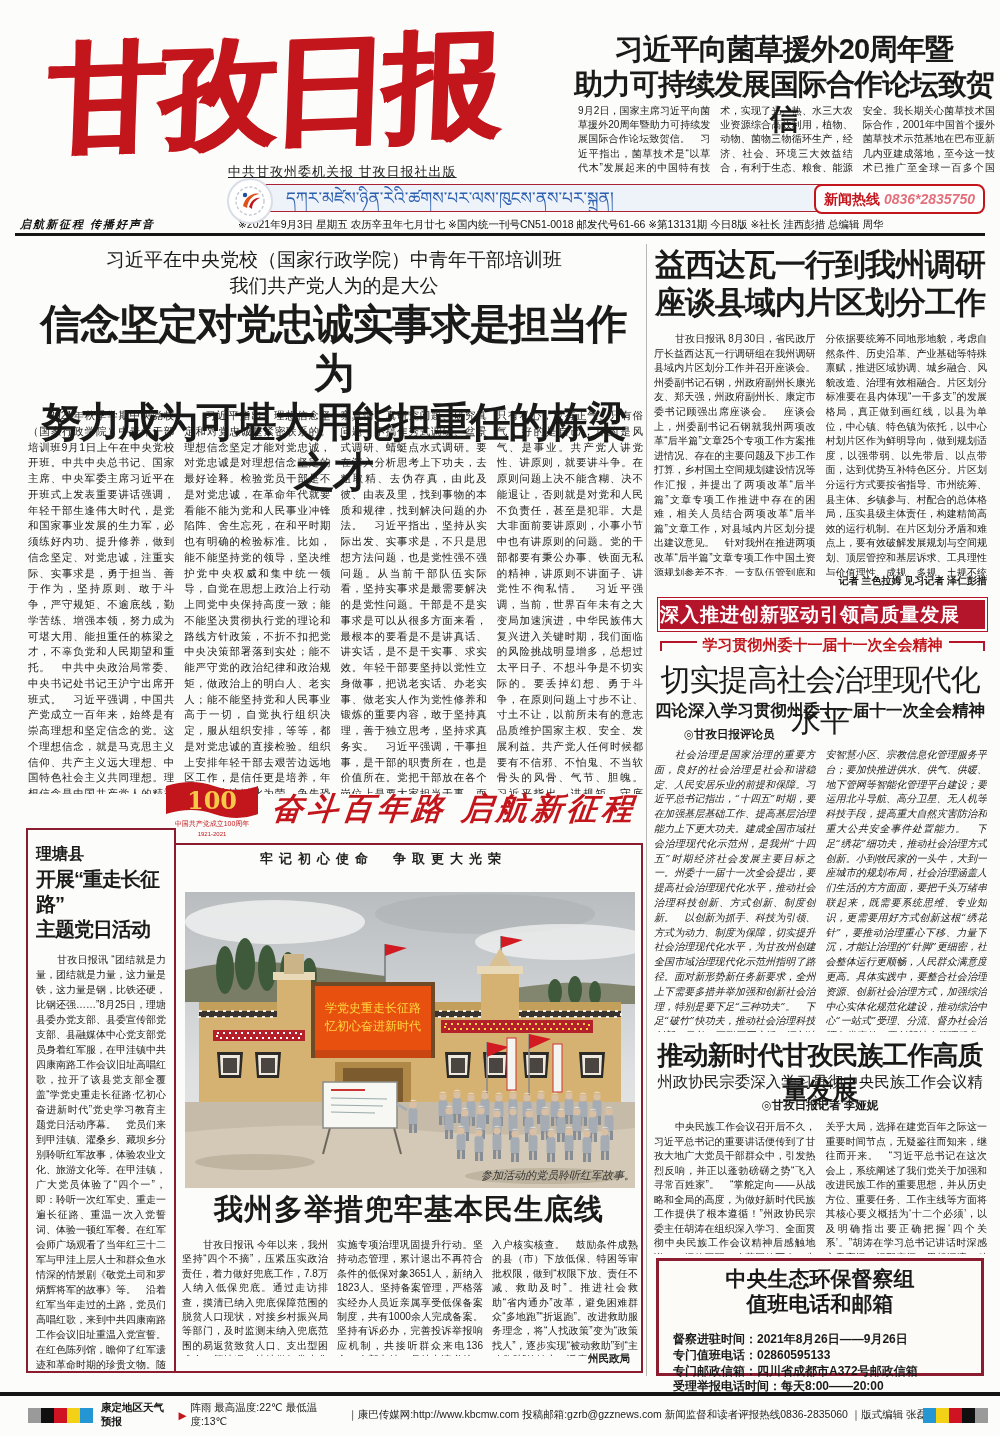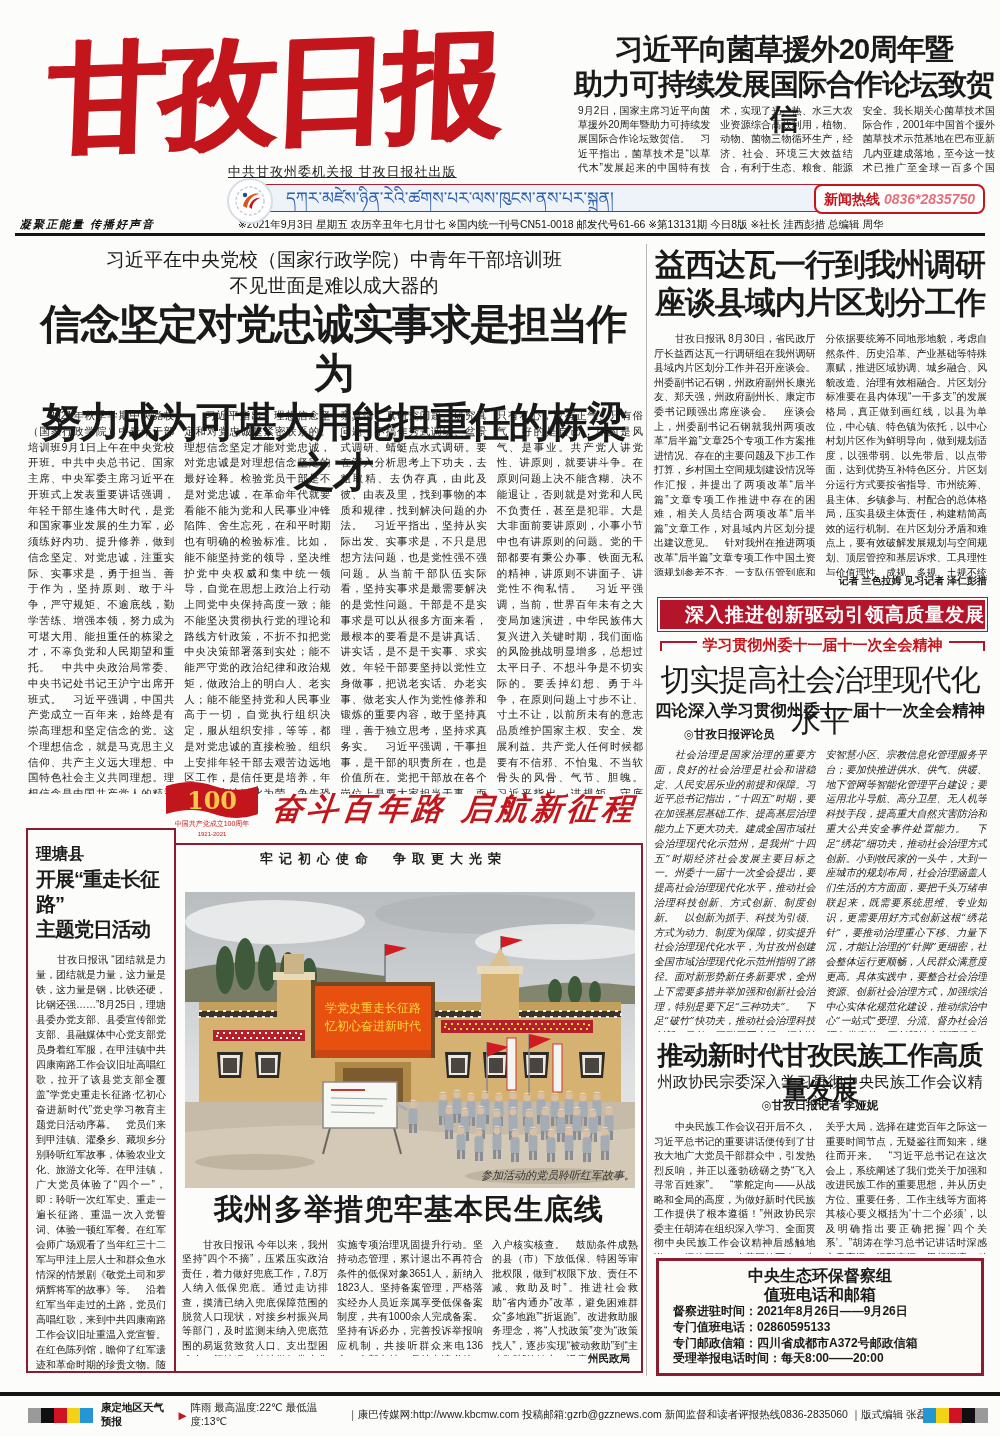--- a/index.html
+++ b/index.html
@@ -53,40 +53,40 @@
     padding:14px 8px 6px 8px;overflow:hidden;background:#fcfcfa;}
   .lt-kicker{font-size:16px;font-weight:600;margin-bottom:2px;}
   .lt-h{font-size:20px;font-weight:900;line-height:1.25;margin-bottom:10px;letter-spacing:-1px;}
   .lt-body{font-size:10px;line-height:1.5;text-align:justify;}
   
   .vdiv{left:646px;top:244px;width:1px;height:1132px;background:#b9b9b4;}
   .yx-h{left:650px;top:246px;width:340px;text-align:center;font-weight:900;font-size:31px;line-height:1.22;letter-spacing:-1px;}
   .yx-body{left:654px;top:332px;width:333px;height:244px;display:flex;gap:10px;overflow:hidden;}
   .yx-body .col{font-size:10px;line-height:1.46;}
   .yx-byline{left:654px;top:574px;width:333px;text-align:right;font-size:10px;font-weight:700;}
-  .ed-banner{left:660px;top:600px;width:325px;height:29px;background:#b5152b;color:#fff;text-align:right;
+  .ed-banner{left:660px;top:600px;width:325px;height:29px;background:#b5152b;color:#fff;text-align:left;
     font-weight:900;font-size:19px;line-height:29px;letter-spacing:1px;outline:1px solid #b5152b;outline-offset:2px;}
   .ed-bansub{left:660px;top:636px;width:325px;display:flex;align-items:center;gap:6px;color:#c3161c;
     font-weight:900;font-size:15px;}
   .ed-bansub::before,.ed-bansub::after{content:"";flex:1;border-top:2px solid #b5152b;height:8px;border-bottom:0;}
   .ed-bansub::before{border-left:2px solid #b5152b;}
   .ed-bansub::after{border-right:2px solid #b5152b;}
   .ed-h{left:648px;top:660px;width:344px;text-align:center;font-weight:400;font-size:30px;letter-spacing:-1px;}
   .ed-sub{left:650px;top:700px;width:340px;text-align:center;font-size:16.5px;font-weight:600;}
   .ed-by{left:684px;top:727px;width:340px;text-align:left;font-size:11.5px;font-weight:700;}
   .ed-body{left:654px;top:748px;width:333px;height:284px;display:flex;gap:10px;overflow:hidden;}
   .ed-body .col{font-size:10px;line-height:1.48;font-family:"DejaVu Serif","Liberation Serif",serif;font-style:italic;}
   .mz-h{left:648px;top:1038px;width:344px;text-align:center;font-weight:900;font-size:26px;letter-spacing:-1px;}
   .mz-sub{left:650px;top:1072px;width:340px;text-align:center;font-size:15.5px;font-weight:500;}
   .mz-by{left:650px;top:1098px;width:340px;text-align:center;font-size:11.5px;font-weight:700;}
   .mz-body{left:654px;top:1120px;width:333px;height:134px;display:flex;gap:10px;overflow:hidden;}
   .mz-body .col{font-size:10px;line-height:1.45;}
   .notice{left:656px;top:1258px;width:328px;height:118px;border:3px solid #8c1c30;box-sizing:border-box;
     padding:5px 14px;background:#fdfbf8;}
-  .notice-title{text-align:center;font-weight:900;font-size:16px;line-height:1.2;margin-bottom:0;}
+  .notice-title{text-align:center;font-weight:900;font-size:21px;line-height:1.2;margin-bottom:16px;}
   .notice-line{font-size:12px;font-weight:600;line-height:1.3;}
   
   .footer-rule{left:0;top:1392px;width:1000px;height:4px;background:#151515;}
   .footer{left:0;top:1402px;width:1000px;height:26px;display:flex;align-items:center;font-size:10.5px;}
   .cbars{display:flex;height:15px;}
   .cbars div{width:13px;height:15px;}
   .wlabel{font-weight:900;margin:0 4px 0 8px;}
   .warrow{color:#c3161c;font-weight:900;margin-right:4px;}
   .finfo{color:#222;white-space:nowrap;overflow:hidden;}
 </style>
@@ -114,27 +114,27 @@
         <path d="M14 21 C16 14, 21 11, 25 12 C20 14, 17 18, 17 23 Z" fill="#c3161c"></path>
         <circle cx="10" cy="9" r="2.2" fill="#1b4fa0"></circle>
       </svg>
     </div>
     <div class="abs tib-strip">དཀར་མཛེས་ཉིན་རེའི་ཚགས་པར་ལས་ཁུངས་ནས་པར་སྐྲུན།</div>
     <div class="abs hotline">
       <span>新闻热线</span>
       <span class="num">0836*2835750</span>
     </div>
   </div>
-  <div class="abs slogan">凝聚正能量 传播好声音</div>
+  <div class="abs slogan">启航新征程 传播好声音</div>
   <div class="abs dateline">※2021年9月3日 星期五 农历辛丑年七月廿七  ※国内统一刊号CN51-0018  邮发代号61-66  ※第13131期 今日8版  ※社长 洼西彭措 总编辑 周华</div>
   <div class="abs header-rule"></div>
 
   <div class="abs kicker">
     <div>习近平在中央党校（国家行政学院）中青年干部培训班</div>
-    <div>不见世面是难以成大器的</div>
+    <div>我们共产党人为的是大公</div>
   </div>
   <div class="abs lead-h">
     <div>信念坚定对党忠诚实事求是担当作为</div>
     <div>努力成为可堪大用能担重任的栋梁之才</div>
   </div>
   <div class="abs lead-body">
     <div class="col indent">2021年秋季学期中央党校（国家行政学院）中青年干部培训班9月1日上午在中央党校开班。中共中央总书记、国家主席、中央军委主席习近平在开班式上发表重要讲话强调，年轻干部生逢伟大时代，是党和国家事业发展的生力军，必须练好内功、提升修养，做到信念坚定、对党忠诚，注重实际、实事求是，勇于担当、善于作为，坚持原则、敢于斗争，严守规矩、不逾底线，勤学苦练、增强本领，努力成为可堪大用、能担重任的栋梁之才，不辜负党和人民期望和重托。　中共中央政治局常委、中央书记处书记王沪宁出席开班式。　习近平强调，中国共产党成立一百年来，始终是有崇高理想和坚定信念的党。这个理想信念，就是马克思主义信仰、共产主义远大理想、中国特色社会主义共同理想。理想信念是中国共产党人的精神支柱和政治灵魂，也是保持党的团结统一的思想基础。理想信念是终身课题，需要常修常炼，坚信一辈子、守一辈子。</div>
     <div class="col indent">习近平指出，理想信念坚定和对党忠诚是紧密联系的。理想信念坚定才能对党忠诚，对党忠诚是对理想信念坚定的最好诠释。检验党员干部是不是对党忠诚，在革命年代就要看能不能为党和人民事业冲锋陷阵、舍生忘死，在和平时期也有明确的检验标准。比如，能不能坚持党的领导，坚决维护党中央权威和集中统一领导，自觉在思想上政治上行动上同党中央保持高度一致；能不能坚决贯彻执行党的理论和路线方针政策，不折不扣把党中央决策部署落到实处；能不能严守党的政治纪律和政治规矩，做政治上的明白人、老实人；能不能坚持党和人民事业高于一切，自觉执行组织决定，服从组织安排，等等，都是对党忠诚的直接检验。组织上安排年轻干部去艰苦边远地区工作，是信任更是培养，年轻干部应该以此为荣、争先恐后。刀要在石上磨、人要在事上练，不经风雨、不见世面是难以成大器的。　习近平强调，坚持一切从实际出发，是我们想问题、作决策、办事情的出发点和落脚点。坚持从实际出发，前提是深入实际、了解实际，只有这样才能做到实事求是。要了解实际，就要掌握调查研究这个基本功。要眼睛向下、脚步向下，经常扑下身子、沉到一线，近的远的都要去，好的差的都要看，干部群众表扬和批评都要听，真正把情况摸实摸透。既要“身入”基层，更要“心到”基层，听真话、</div>
     <div class="col">察真情，真研究问题、研究真问题，不搞作秀式调研、盆景式调研、蜻蜓点水式调研。要在深入分析思考上下功夫，去粗取精、去伪存真，由此及彼、由表及里，找到事物的本质和规律，找到解决问题的办法。　习近平指出，坚持从实际出发、实事求是，不只是思想方法问题，也是党性强不强问题。从当前干部队伍实际看，坚持实事求是最需要解决的是党性问题。干部是不是实事求是可以从很多方面来看，最根本的要看是不是讲真话、讲实话，是不是干实事、求实效。年轻干部要坚持以党性立身做事，把说老实话、办老实事、做老实人作为党性修养和锻炼的重要内容，敢于坚持真理，善于独立思考，坚持求真务实。　习近平强调，干事担事，是干部的职责所在，也是价值所在。党把干部放在各个岗位上是要大家担当干事，而不是做官享福。改革发展稳定工作那么多，要做好工作就要担当作为。担当和作为是一体的，不作为就是不担当，有作为就要有担当。做事总是有风险的。正因为有风险，才需要担当。凡是有利于党和人民的事，我们就要事不避难、义不逃责，大胆地干、坚决地干。　习近平指出，坚持原则是共产党人的重要品格，是衡量一个干部是否称职的重要标准。对共产党人来说，“好好先生”并不是真正的好人。奉行好人主义的人，没有公心、</div>
     <div class="col">只有私心，没有正气、只有俗气，好的是自己，坏的是风气、是事业。共产党人讲党性、讲原则，就要讲斗争。在原则问题上决不能含糊、决不能退让，否则就是对党和人民不负责任，甚至是犯罪。大是大非面前要讲原则，小事小节中也有讲原则的问题。党的干部都要有秉公办事、铁面无私的精神，讲原则不讲面子、讲党性不徇私情。　习近平强调，当前，世界百年未有之大变局加速演进，中华民族伟大复兴进入关键时期，我们面临的风险挑战明显增多，总想过太平日子、不想斗争是不切实际的。要丢掉幻想、勇于斗争，在原则问题上寸步不让、寸土不让，以前所未有的意志品质维护国家主权、安全、发展利益。共产党人任何时候都要有不信邪、不怕鬼、不当软骨头的风骨、气节、胆魄。　习近平指出，讲规矩、守底线，首先要有敬畏心，心有所畏，方能言有所戒、行有所止。干部一定要知敬畏、存戒惧、守底线，敬畏党、敬畏人民、敬畏法纪。严以修身，才能严以律己。一个干部只有把世界观、人生观、价值观的总开关拧紧了，把思想觉悟、精神境界提高了，才能从不敢腐到不想腐。我们共产党人为的是大公、守的是大义、求的是大我，更要正心明道、怀德自重，始终把党和人民放在心中最高位置，做一个一心为公、一身正气、一尘不染的人。（下转第四版）</div>

